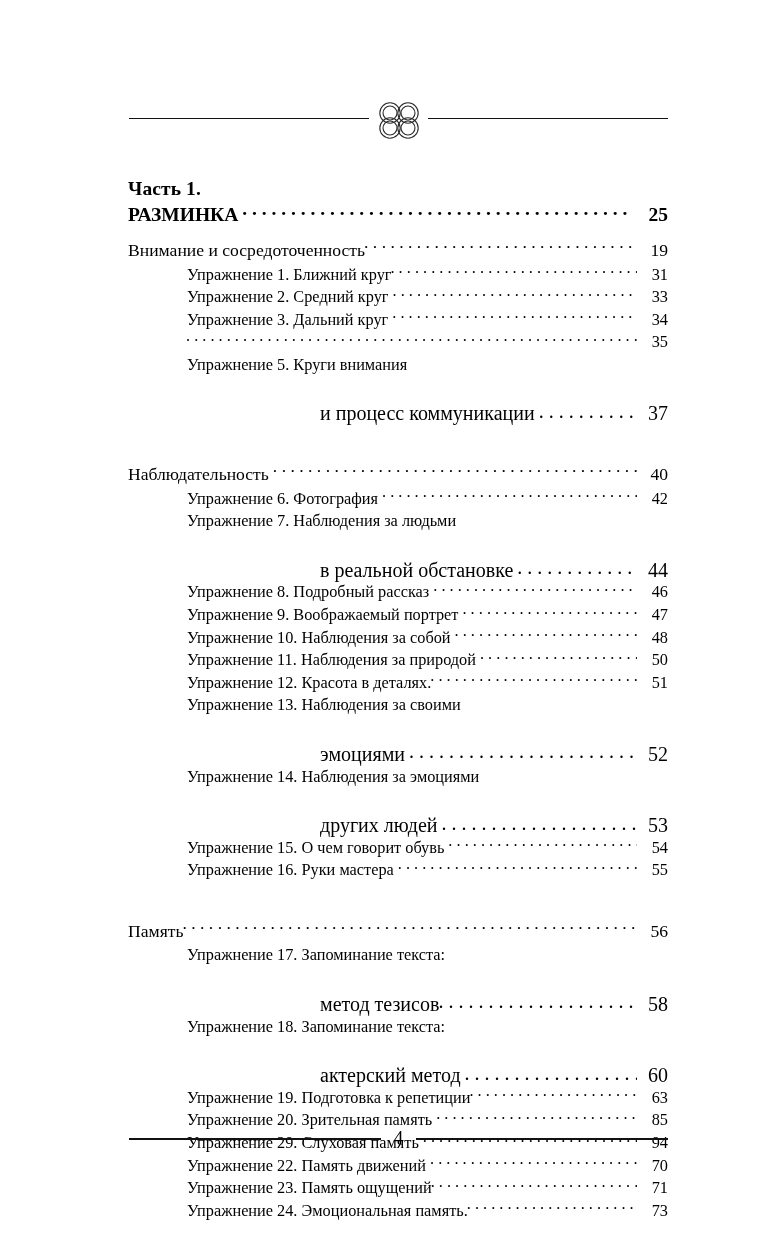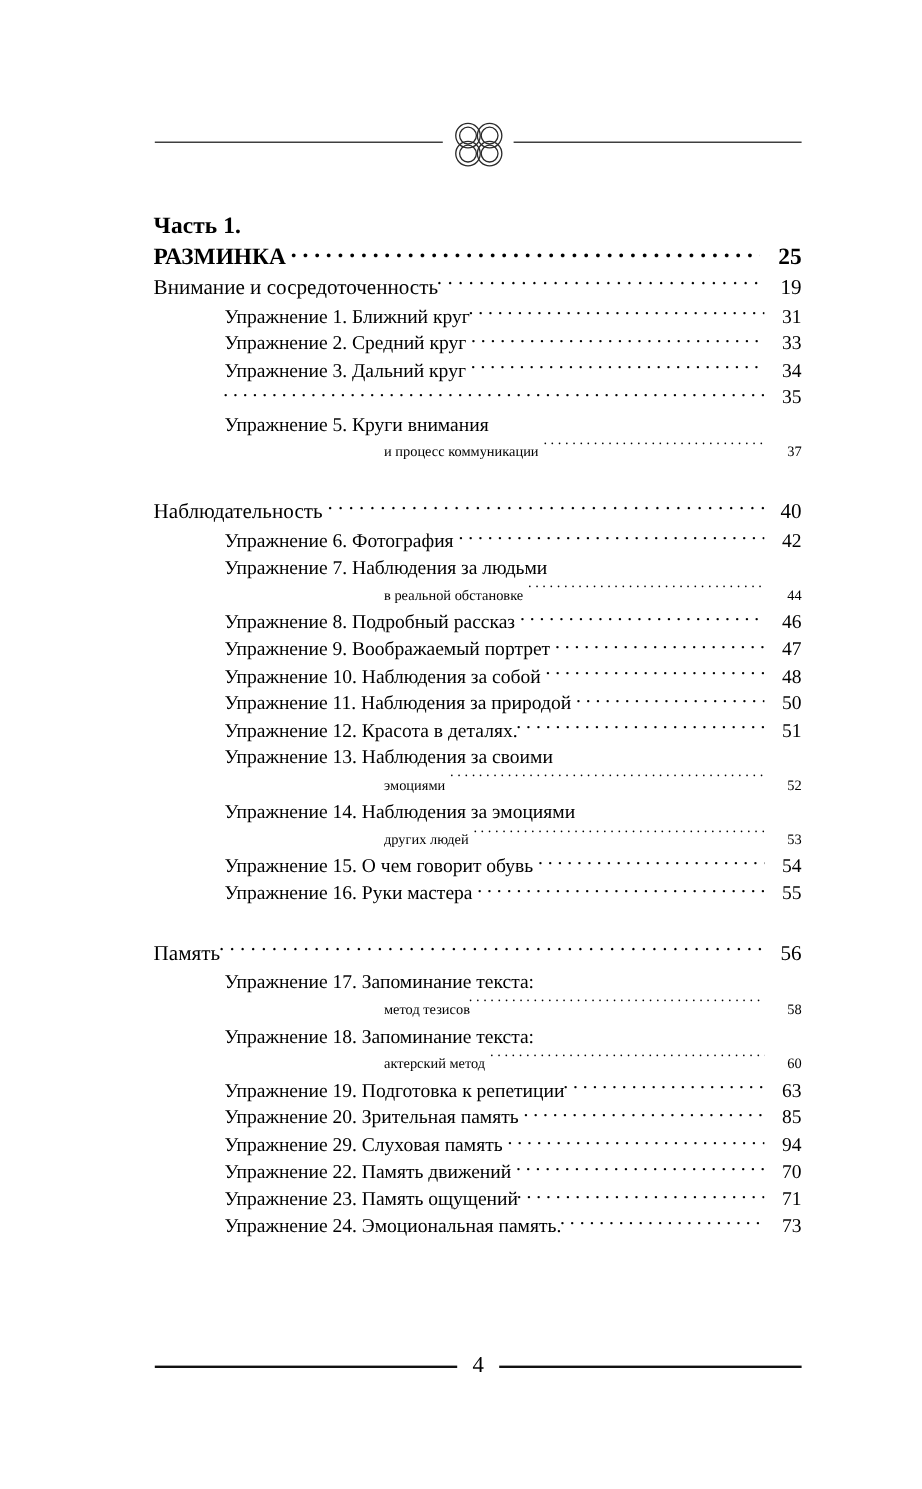--- a/index.html
+++ b/index.html
@@ -78,31 +78,32 @@
 
   
   .row-part {
     font-weight: bold;
     font-size: 19.5px;
     line-height: 25.5px;
   }
   .row-section {
     font-size: 17.6px;
     line-height: 25.5px;
-    margin-top: 0;
+    margin-top: 11px;
   }
   .row-entry {
     font-size: 16.3px;
     line-height: 22.6px;
     padding-left: 59px;
   }
   .row-cont {
-    font-size: 12px;
+    font-size: 20px;
     line-height: 22.6px;
     padding-left: 192px;
+    margin-top: 26px;
   }
 
   .label {
     flex: 0 0 auto;
   }
   .leader {
     flex: 1 1 auto;
     overflow: hidden;
     position: relative;
     height: 1em;

